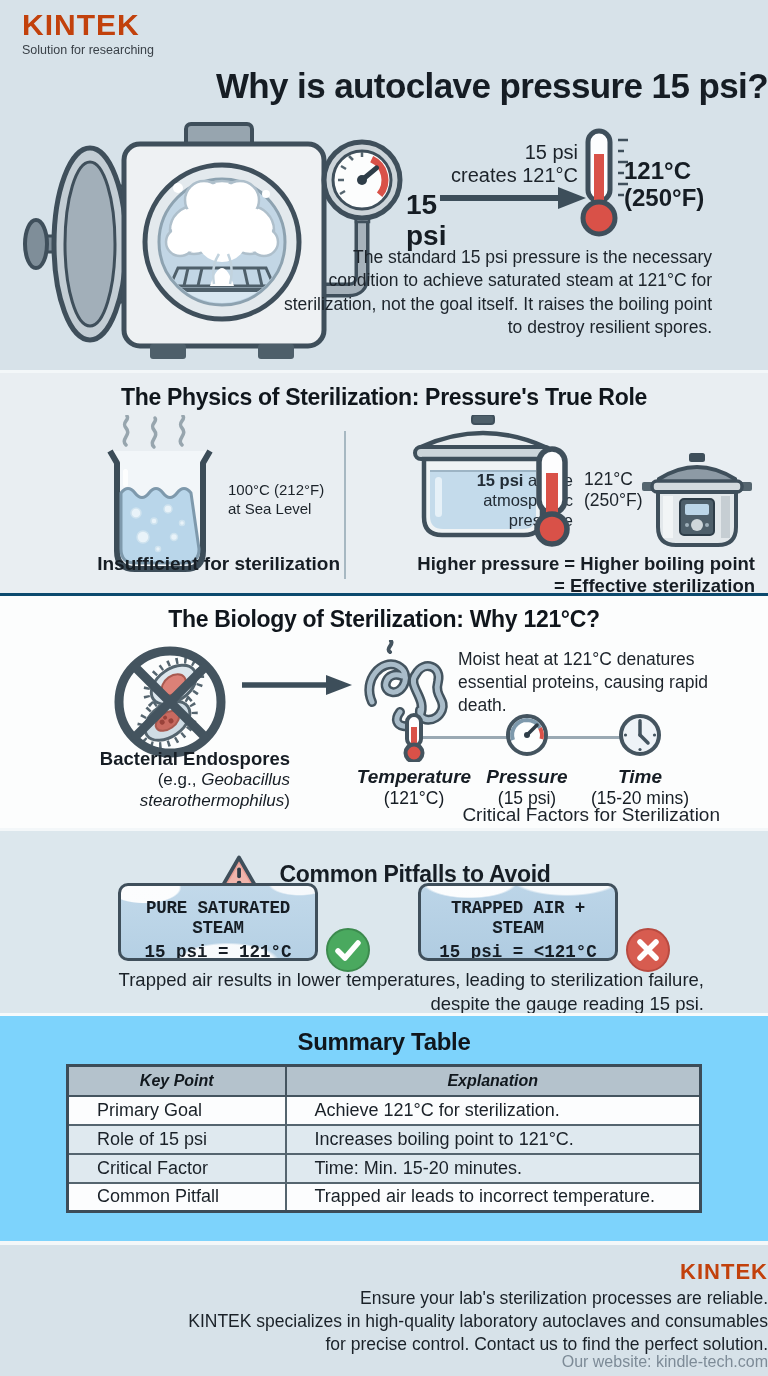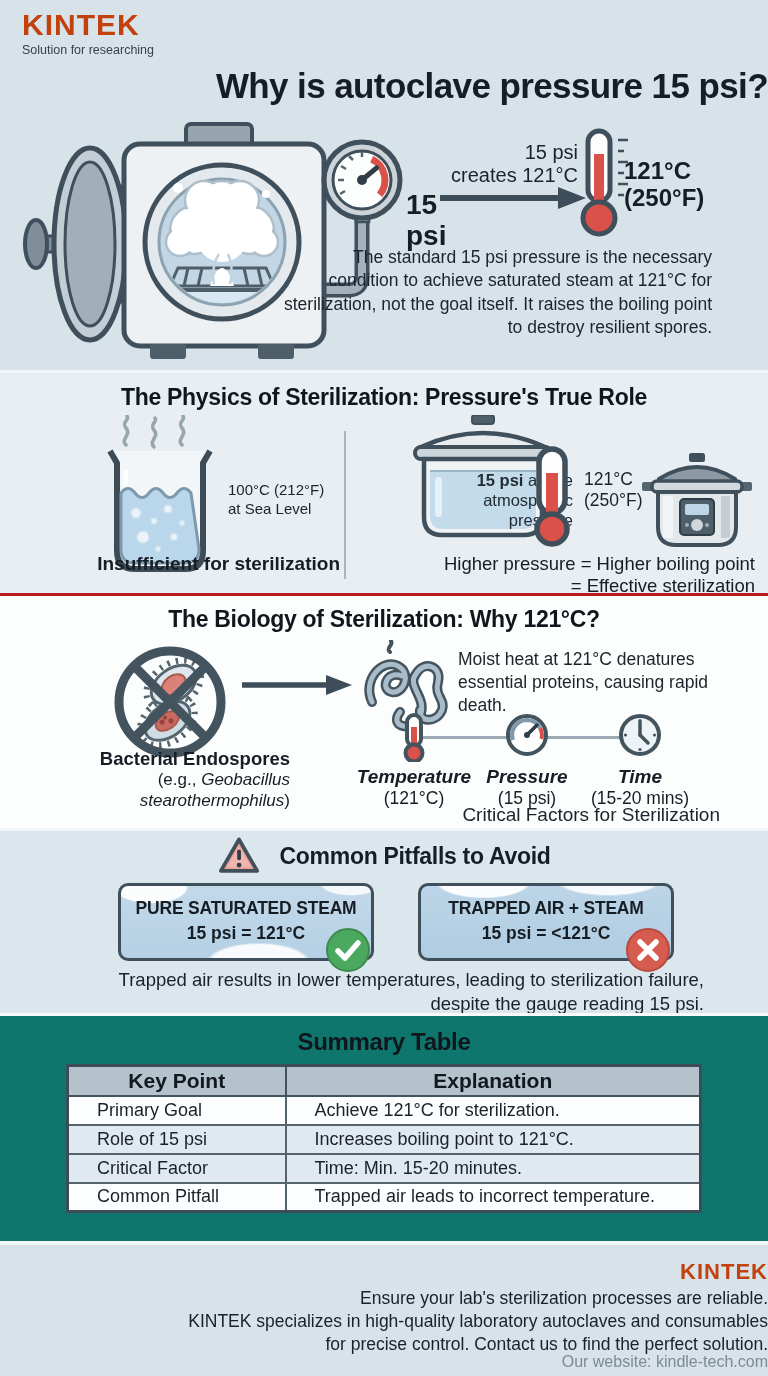--- a/index.html
+++ b/index.html
@@ -5,40 +5,40 @@
   html,body{margin:0;padding:0;background:#b9c4cc;}
   *{box-sizing:border-box;}
   #page{position:relative;width:768px;height:1376px;margin:0 auto;background:#d7e2e9;
         font-family:"Liberation Sans","DejaVu Sans",sans-serif;color:#161d24;overflow:hidden;}
   .sec{position:relative;width:768px;}
   .abs{position:absolute;}
   .sec-title{position:absolute;left:0;width:768px;text-align:center;font-weight:800;
              font-size:23px;letter-spacing:-0.3px;color:#10161c;}
   #sec-hero{height:370px;background:#d7e2e9;}
   #sec-physics{height:223px;background:#e9eef2;border-top:3px solid #f3f7f9;}
-  #sec-biology{height:235px;background:#fcfdfd;border-top:3px solid #b91c1c;padding-left:32px;}
+  #sec-biology{height:235px;background:#fcfdfd;border-top:3px solid #0c4a6e;padding-left:32px;}
   #sec-pitfalls{height:185px;background:#dce7ed;border-top:3px solid #f3f7f9;}
-  #sec-summary{height:228px;background:#0f766e;border-top:3px solid #f6fafb;}
+  #sec-summary{height:228px;background:#7dd3fc;border-top:3px solid #f6fafb;}
   #sec-footer{height:135px;background:#d7e2e9;border-top:4px solid #f3f7f9;}
   .logo{font-weight:800;color:#c2410c;letter-spacing:1px;}
   .center{text-align:right;}
   .b{font-weight:800;}
   .i{font-style:italic;}
   table.summary{border-collapse:collapse;width:636px;background:#fcfdfe;
                 border:3px solid #3c4c58;}
-  table.summary th{background:#b4c2cc;border:2px solid #44545f;font-size:21px;font-weight:800;
-                   height:30px;text-align:center;color:#11181e;}
+  table.summary th{background:#b4c2cc;border:2px solid #44545f;font-size:16px;font-weight:800;
+                   height:30px;text-align:center;color:#11181e;font-style:italic;}
   table.summary td{border:2px solid #55656f;font-size:18px;height:29px;padding:0 0 0 28px;
                    color:#1a2128;}
   table.summary tr.alt td{background:#dfe9ef;}
   .factor-label{position:absolute;width:130px;text-align:center;line-height:1.18;}
   .factor-label .n{font-weight:800;font-size:19px;display:block;font-style:italic;}
   .factor-label .v{font-size:17.5px;display:block;}
-  .card{position:absolute;top:52px;width:256px;height:78px;border:3px solid #3f4f5b;
-        border-radius:10px;text-align:center;overflow:hidden;}
+  .card{position:absolute;top:52px;width:200px;height:78px;border:3px solid #3f4f5b;
+        border-radius:10px;text-align:center;overflow:hidden;font-family:Liberation Mono, monospace;}
   .card .hd{margin-top:12px;font-size:17.5px;font-weight:800;letter-spacing:-0.2px;}
   .card .fm{margin-top:4px;font-size:17.5px;font-weight:600;}
   .badge{position:absolute;width:46px;height:46px;}
 </style>
 </head>
 <body>
 
 <div id="page">
 
   <div class="sec" id="sec-hero">
@@ -216,21 +216,21 @@
       <path d="M16,39 L16,74 Q16,92 34,92 L76,92 Q94,92 94,74 L94,39 Z" fill="#e3e8eb" stroke="#3f4f5b" stroke-width="4"></path>
       <rect x="21" y="43" width="10" height="42" fill="#f5f8f9" opacity="0.8"></rect>
       <rect x="79" y="43" width="9" height="42" fill="#c6ced3"></rect>
       <rect x="38" y="46" width="34" height="36" rx="4" fill="#4e5f6a" stroke="#2e3d48" stroke-width="2"></rect>
       <rect x="43" y="51" width="24" height="11" rx="2" fill="#bcd6e8"></rect>
       <circle cx="55" cy="72" r="6" fill="#cfd7db"></circle>
       <circle cx="45" cy="72" r="2" fill="#9fb0ba"></circle>
         <circle cx="65" cy="72" r="2" fill="#9fb0ba"></circle>
     </svg>
 
-    <div class="abs center" style="left:355px;top:180px;width:400px;font-size:18.5px;font-weight:400;line-height:1.2;">
+    <div class="abs center" style="left:355px;top:180px;width:400px;font-size:18.5px;font-weight:700;line-height:1.2;">
       <span>Higher pressure = Higher boiling point</span><br>
       <span>= Effective sterilization</span>
     </div>
   </div>
 
   <div class="sec" id="sec-biology">
     <div class="sec-title" style="top:10px;">The Biology of Sterilization: Why 121°C?</div>
 
     <svg class="abs" style="left:110px;top:46px;" width="120" height="120" viewBox="0 0 120 120">
       <g transform="rotate(-35 60 60)">
@@ -308,21 +308,21 @@
     </div>
     <div class="factor-label" style="left:575px;top:170px;">
       <span class="n">Time</span>
       <span class="v">(15-20 mins)</span>
     </div>
 
     <div class="abs center" style="left:330px;top:208px;width:390px;font-size:19px;color:#1c232a;">Critical Factors for Sterilization</div>
   </div>
 
   <div class="sec" id="sec-pitfalls">
-    <div class="abs" style="left:0;top:6px;width:768px;display:flex;justify-content:center;align-items:center;gap:20px;">
+    <div class="abs" style="left:0;top:24px;width:768px;display:flex;justify-content:center;align-items:center;gap:20px;">
       <svg width="42" height="38" viewBox="0 0 50 46">
         <path d="M25,3 L47,41 L3,41 Z" fill="#e89f96" stroke="#3f4f5b" stroke-width="4.5" stroke-linejoin="round"></path>
         <path d="M25,11 L40,37 L10,37 Z" fill="#f0b5ac"></path>
         <rect x="22.8" y="15" width="4.6" height="13" rx="2.3" fill="#2e3d48"></rect>
         <circle cx="25.1" cy="34" r="2.9" fill="#2e3d48"></circle>
       </svg>
       <span style="font-size:23px;font-weight:800;letter-spacing:-0.3px;">Common Pitfalls to Avoid</span>
     </div>
 
     <div class="card" style="left:118px;background:

